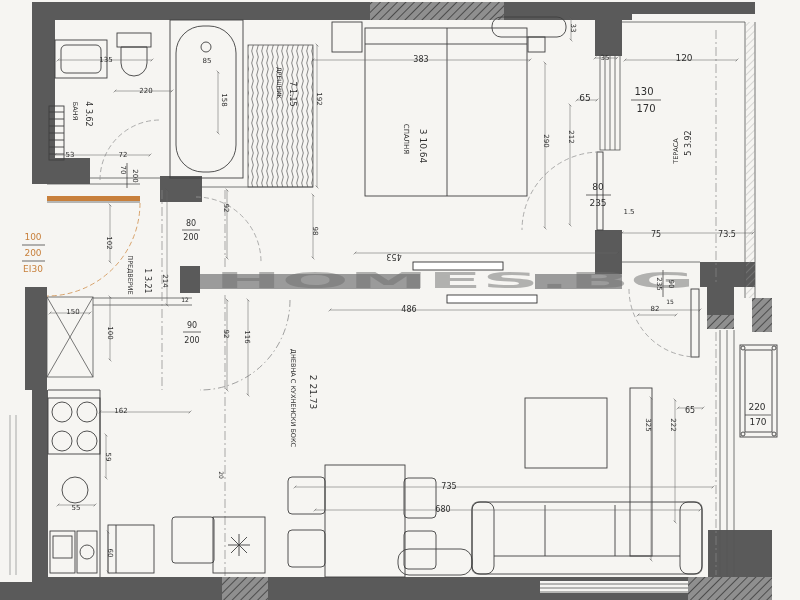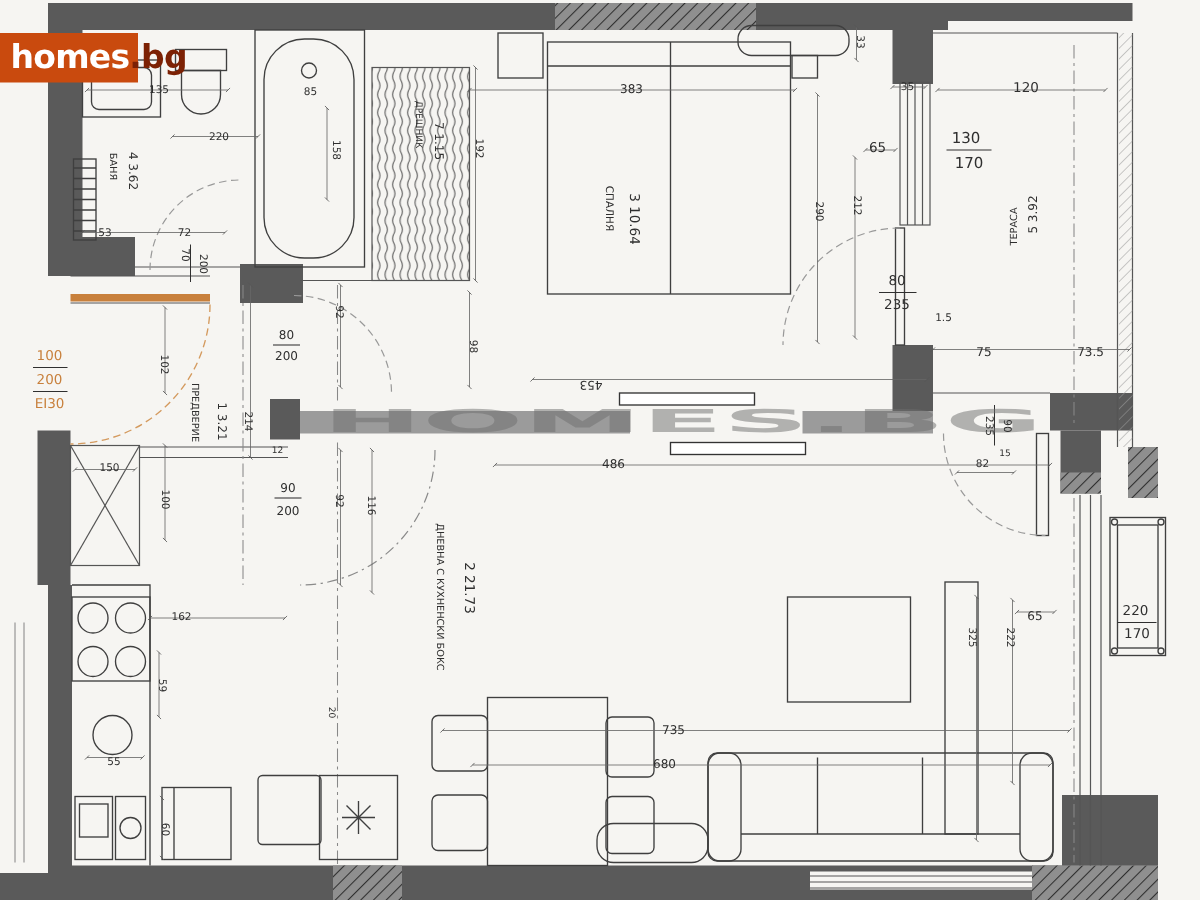--- a/index.html
+++ b/index.html
@@ -337,18 +337,14 @@
         <text x="420" y="146" font-size="9" text-anchor="middle" fill="#2f2f2f" transform="rotate(90 420 146)">3  10.64</text>
         <text x="73" y="111" font-size="6.5" text-anchor="middle" fill="#2f2f2f" transform="rotate(90 73 111)">БАНЯ</text>
         <text x="86" y="114" font-size="8" text-anchor="middle" fill="#2f2f2f" transform="rotate(90 86 114)">4  3.62</text>
         <text x="678" y="151" font-size="6.5" text-anchor="middle" fill="#2f2f2f" transform="rotate(-90 678 151)">ТЕРАСА</text>
         <text x="691" y="143" font-size="8" text-anchor="middle" fill="#2f2f2f" transform="rotate(-90 691 143)">5  3.92</text>
         <text x="277" y="83" font-size="6" text-anchor="middle" fill="#2f2f2f" transform="rotate(90 277 83)">ДРЕШНИК</text>
         <text x="290" y="94" font-size="8" text-anchor="middle" fill="#2f2f2f" transform="rotate(90 290 94)">7  1.15</text>
       </g>
 </svg>
 
-<div class="logo">
-  <span class="primary">homes</span>
-      <span class="suffix">.bg</span>
+
 </div>
 
-</div>
-
 </body></html>

